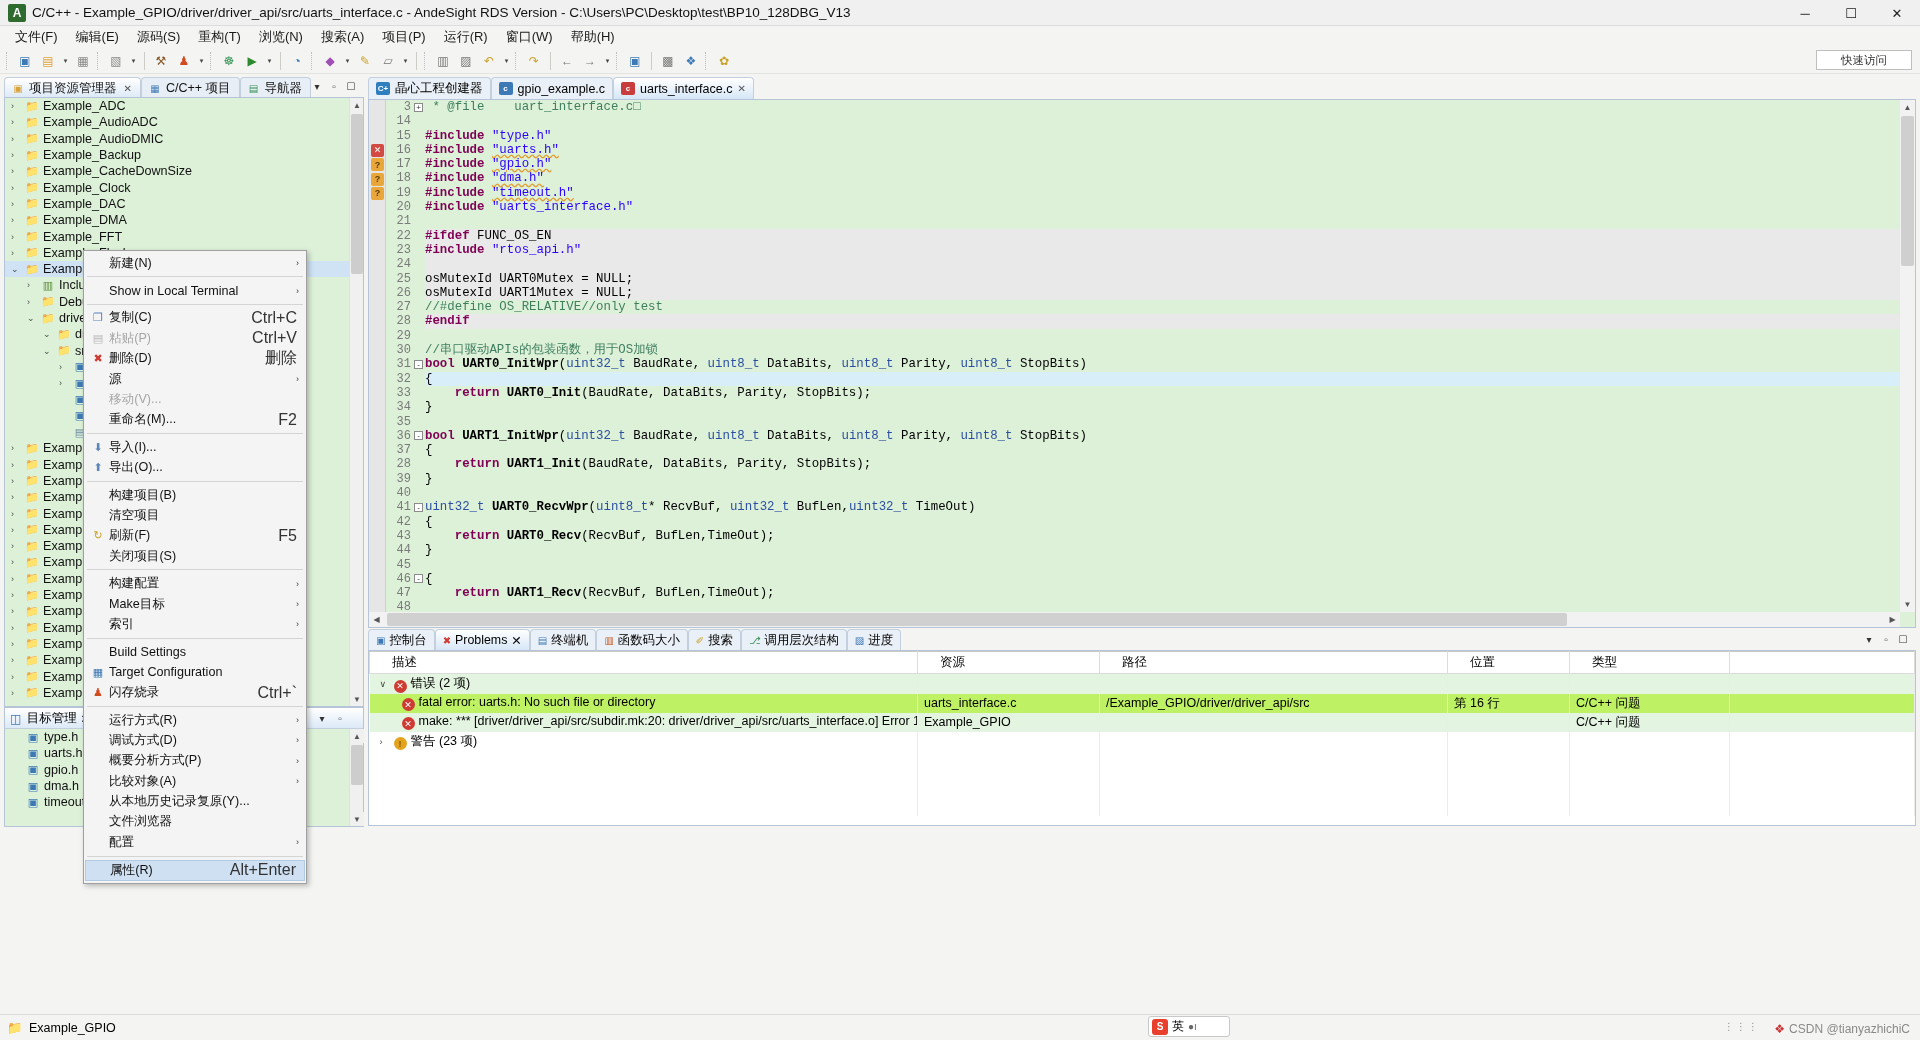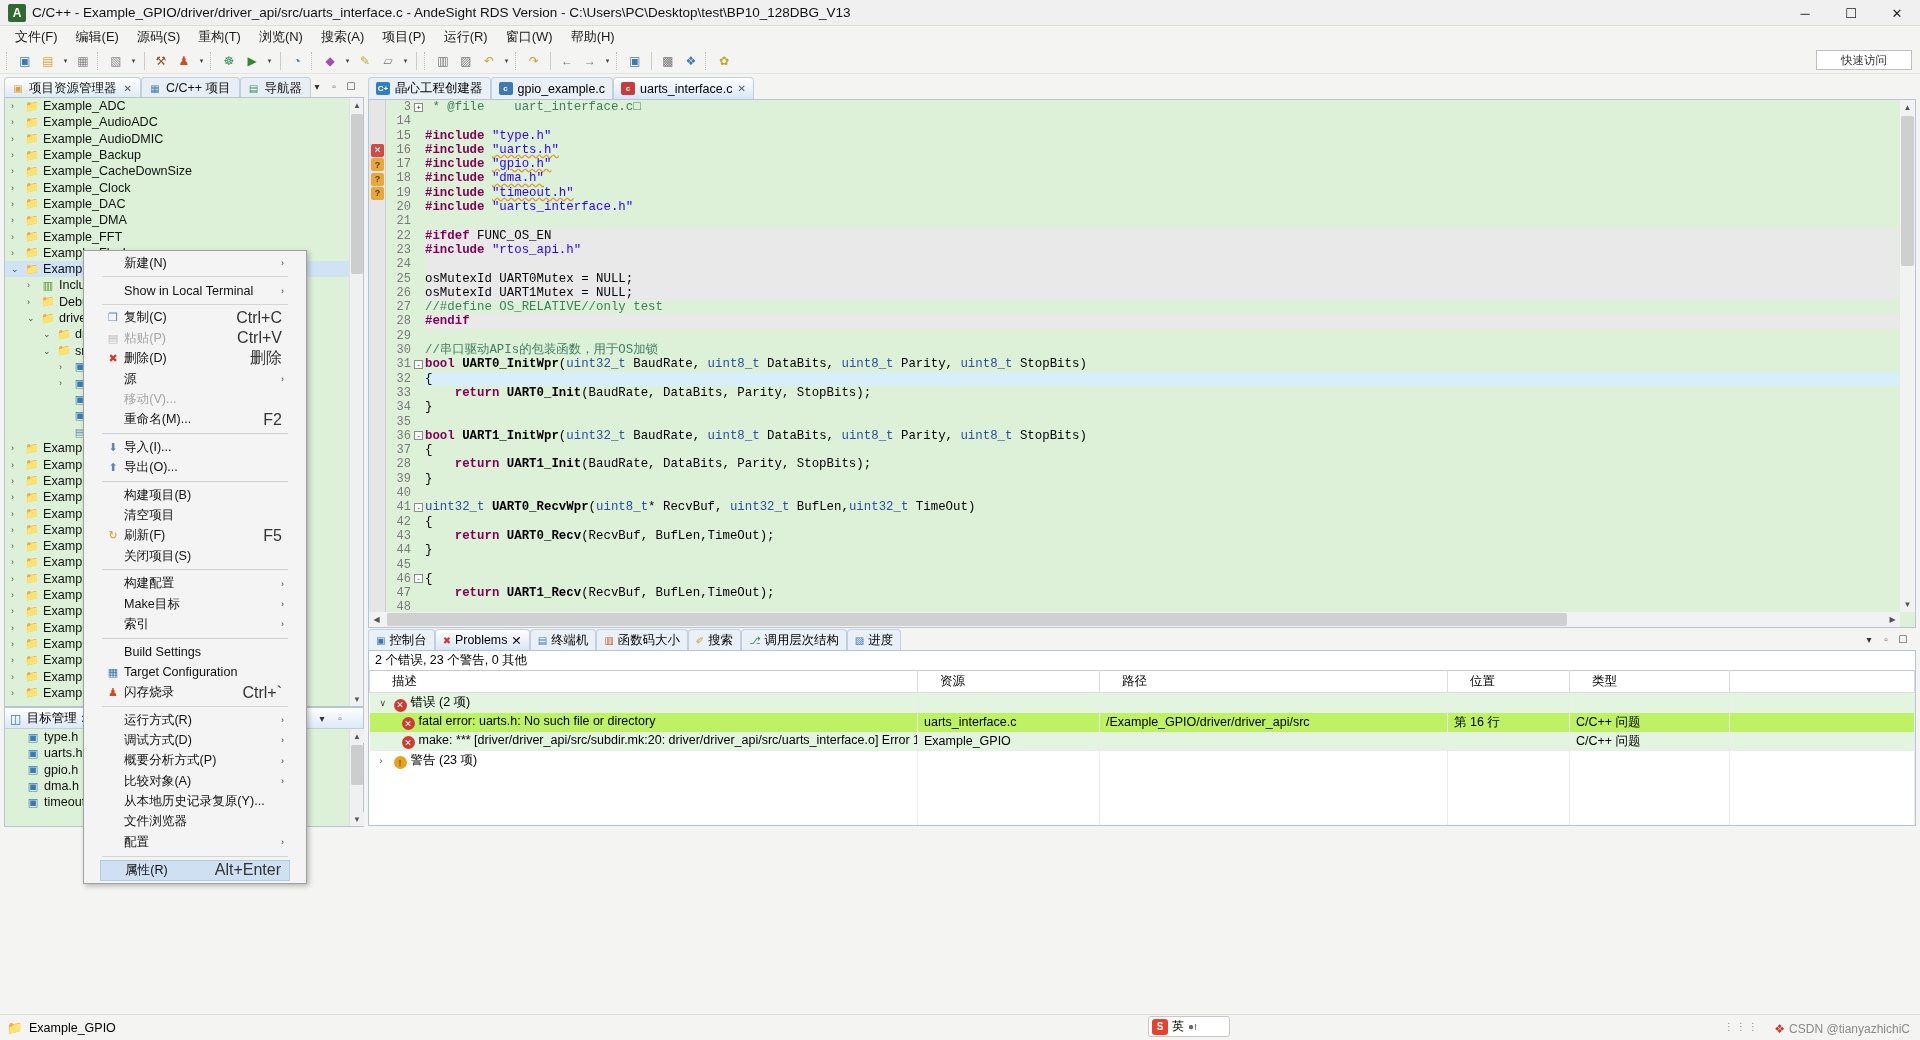--- a/index.html
+++ b/index.html
@@ -232,21 +232,21 @@
   .ime-logo { width: 16px; height: 16px; background: #e8402c; color: #fff; border-radius: 3px;
     display:flex; align-items:center; justify-content:center; font-size: 10px; font-weight: bold; }
   .watermark { position: absolute; right: 10px; bottom: 4px; font-size: 12px; color: #8a8a8a; display:flex; align-items:center; gap:4px;}
   .wm-dots { position:absolute; right: 160px; bottom: 8px; font-size: 10px; color:#999; letter-spacing: 2px;}
 
   
   .ctxmenu {
     position: absolute; left: 83px; top: 250px; width: 224px;
     background: #f4f4f4; border: 1px solid #a0a0a0;
     box-shadow: 2px 2px 5px rgba(0,0,0,0.25);
-    padding: 2px 16px; z-index: 50;
+    padding: 2px 1px; z-index: 50;
   }
   .ctxitem {
     height: 20.4px; display: flex; align-items: center; font-size: 12.6px;
     padding-left: 2px; color: #111; position: relative;
   }
   .ctxitem.disabled { color: #a6a6a6; }
   .ctxitem.highlight { background: #cfe0f2; border: 1px solid #b2cbe5; height: 21px; }
   .ctx-ic { width: 22px; display:flex; align-items:center; justify-content:center; font-size: 11px; }
   .ctx-label { flex: 1; white-space: nowrap; }
   .ctx-accel { color: #333; font-size: 16px; padding-right: 8px; }
@@ -734,21 +734,20 @@
           <span style="font-size: 10px; color: rgb(61, 121, 181);">▨</span>
           <span>进度</span>
         </div>
       </div>
     <div class="panel-tools" style="right:6px; top:4px;">
       <span class="ptool">▾</span>
       <span class="ptool">▫</span>
       <span class="ptool">☐</span>
     </div>
     <div class="prob-body">
-      <div class="prob-summary">2 个错误, 23 个警告, 0 其他</div>
       <table class="prob-table">
         <colgroup>
           <col style="width:548px">
             <col style="width:182px">
             <col style="width:348px">
           <col style="width:122px">
             <col style="width:160px">
             <col>
         </colgroup>
         <thead id="prob-head">

